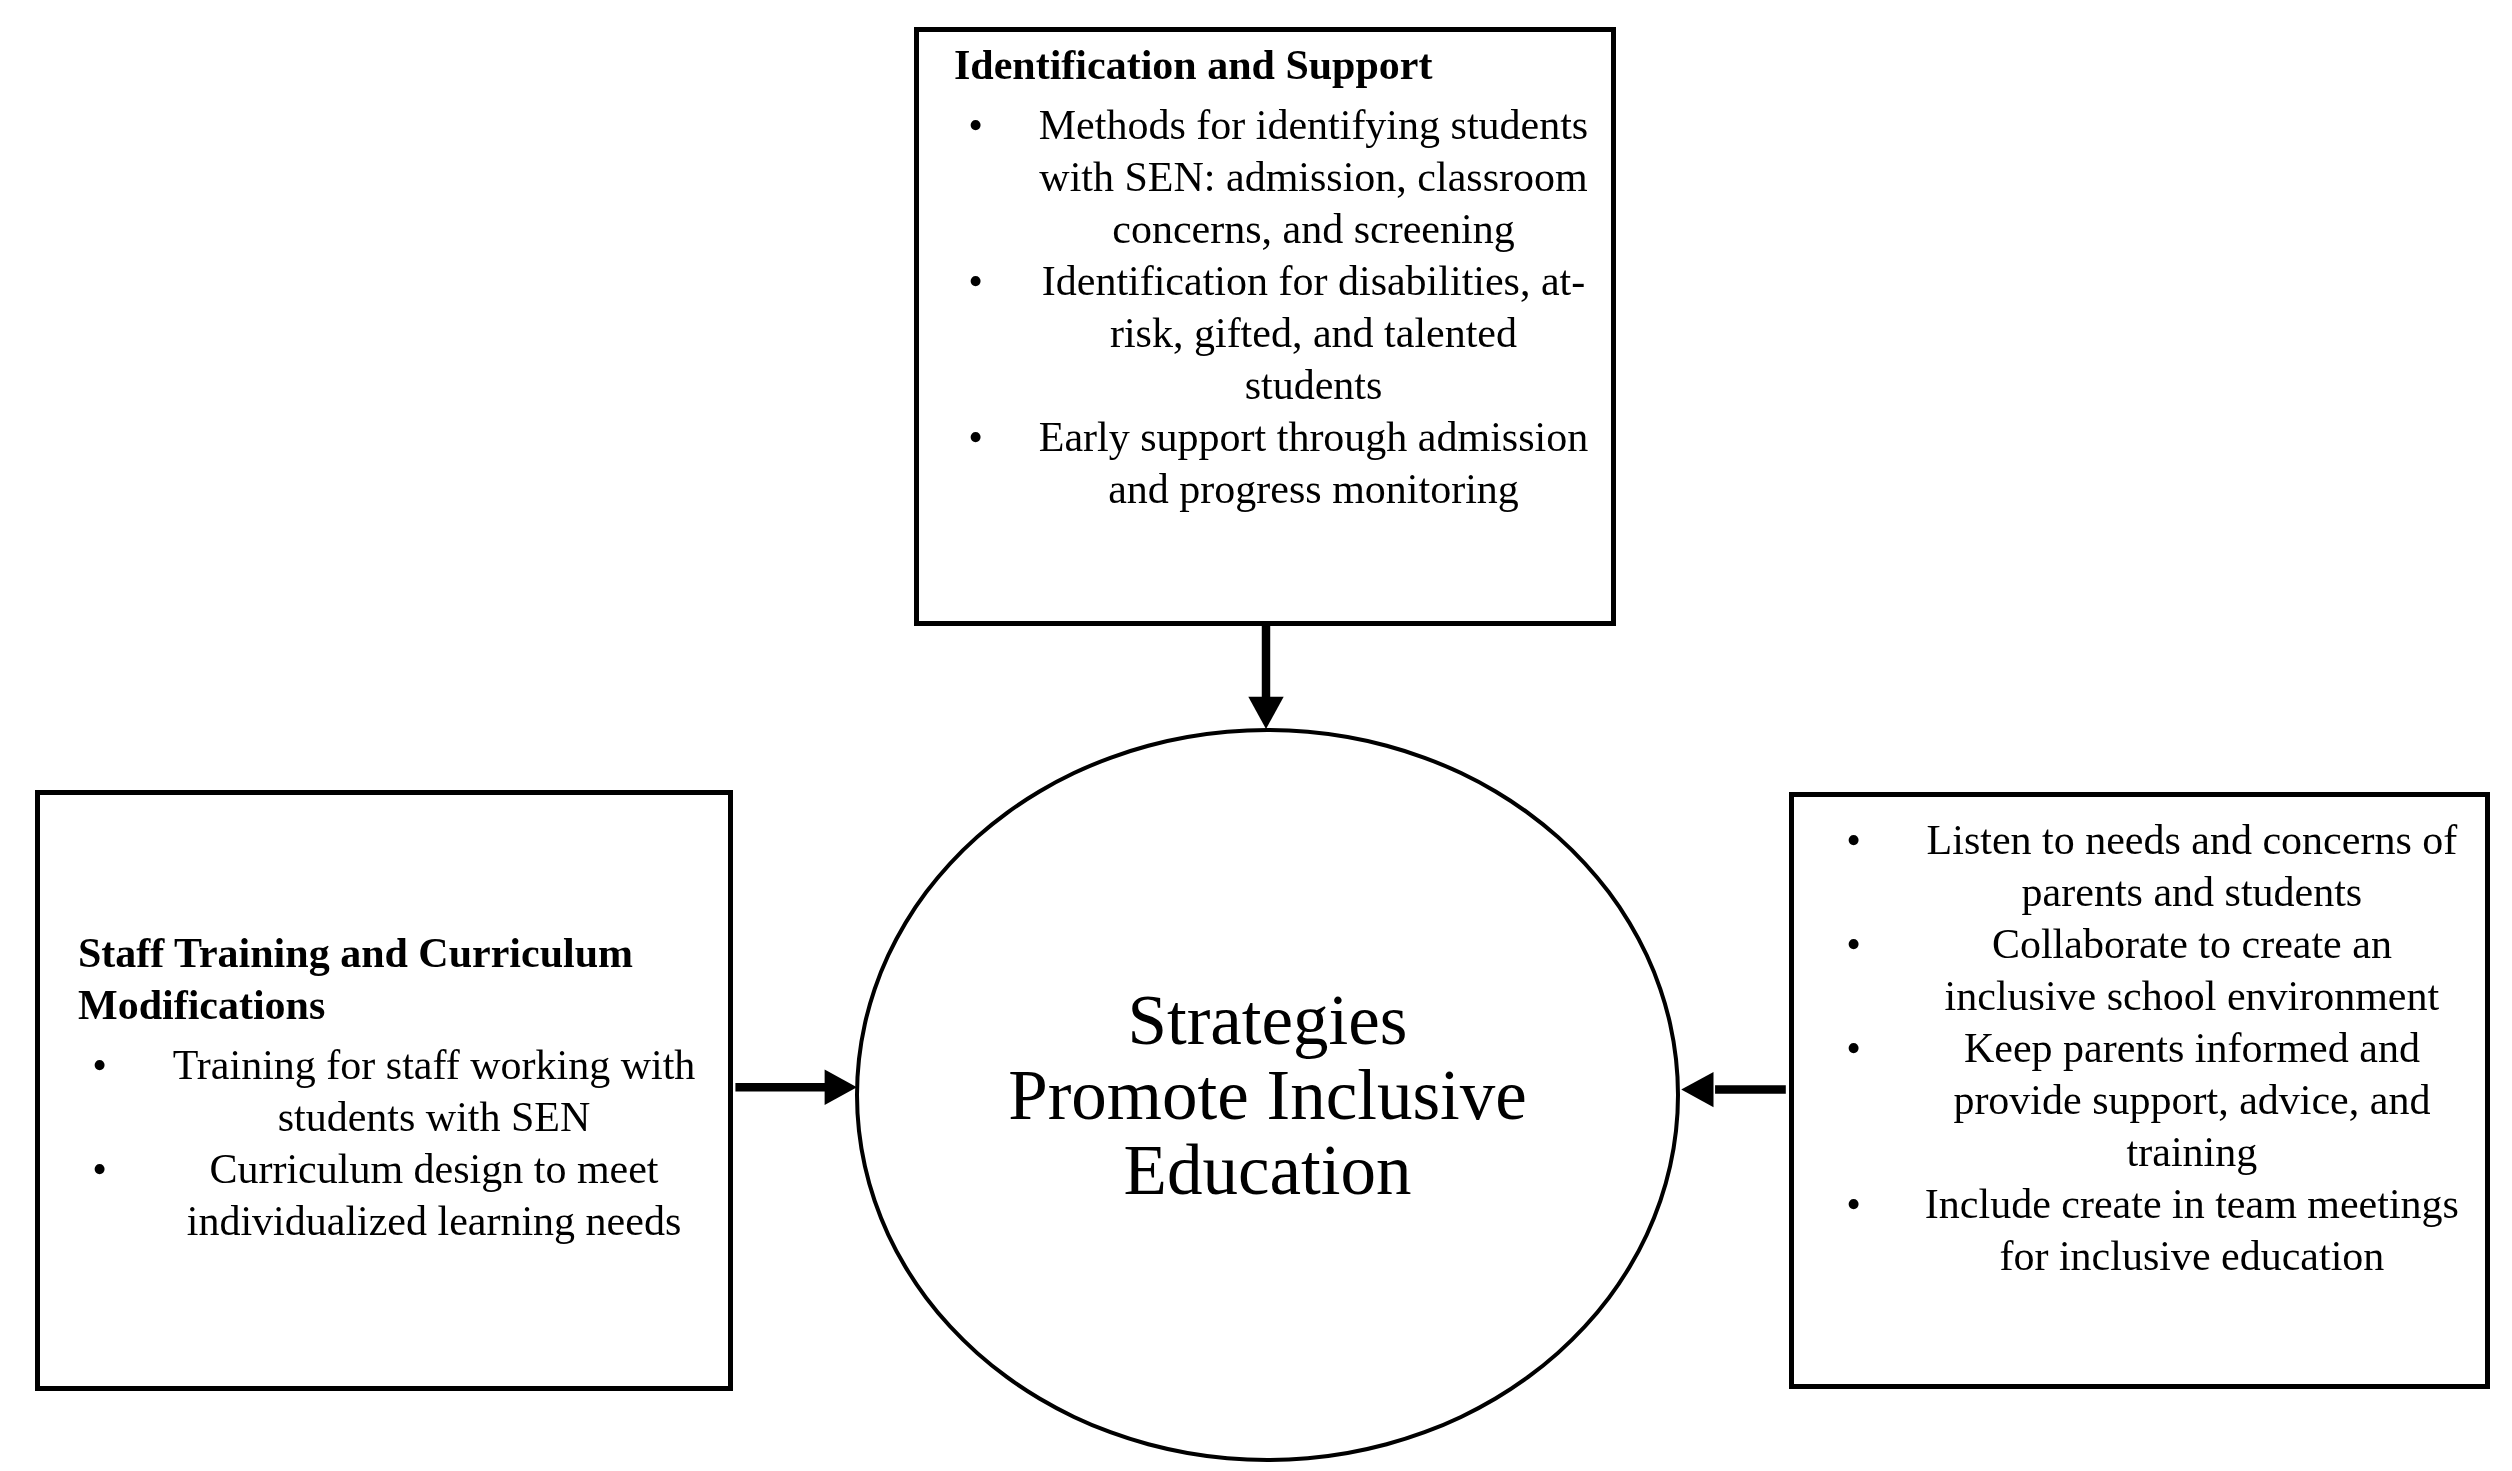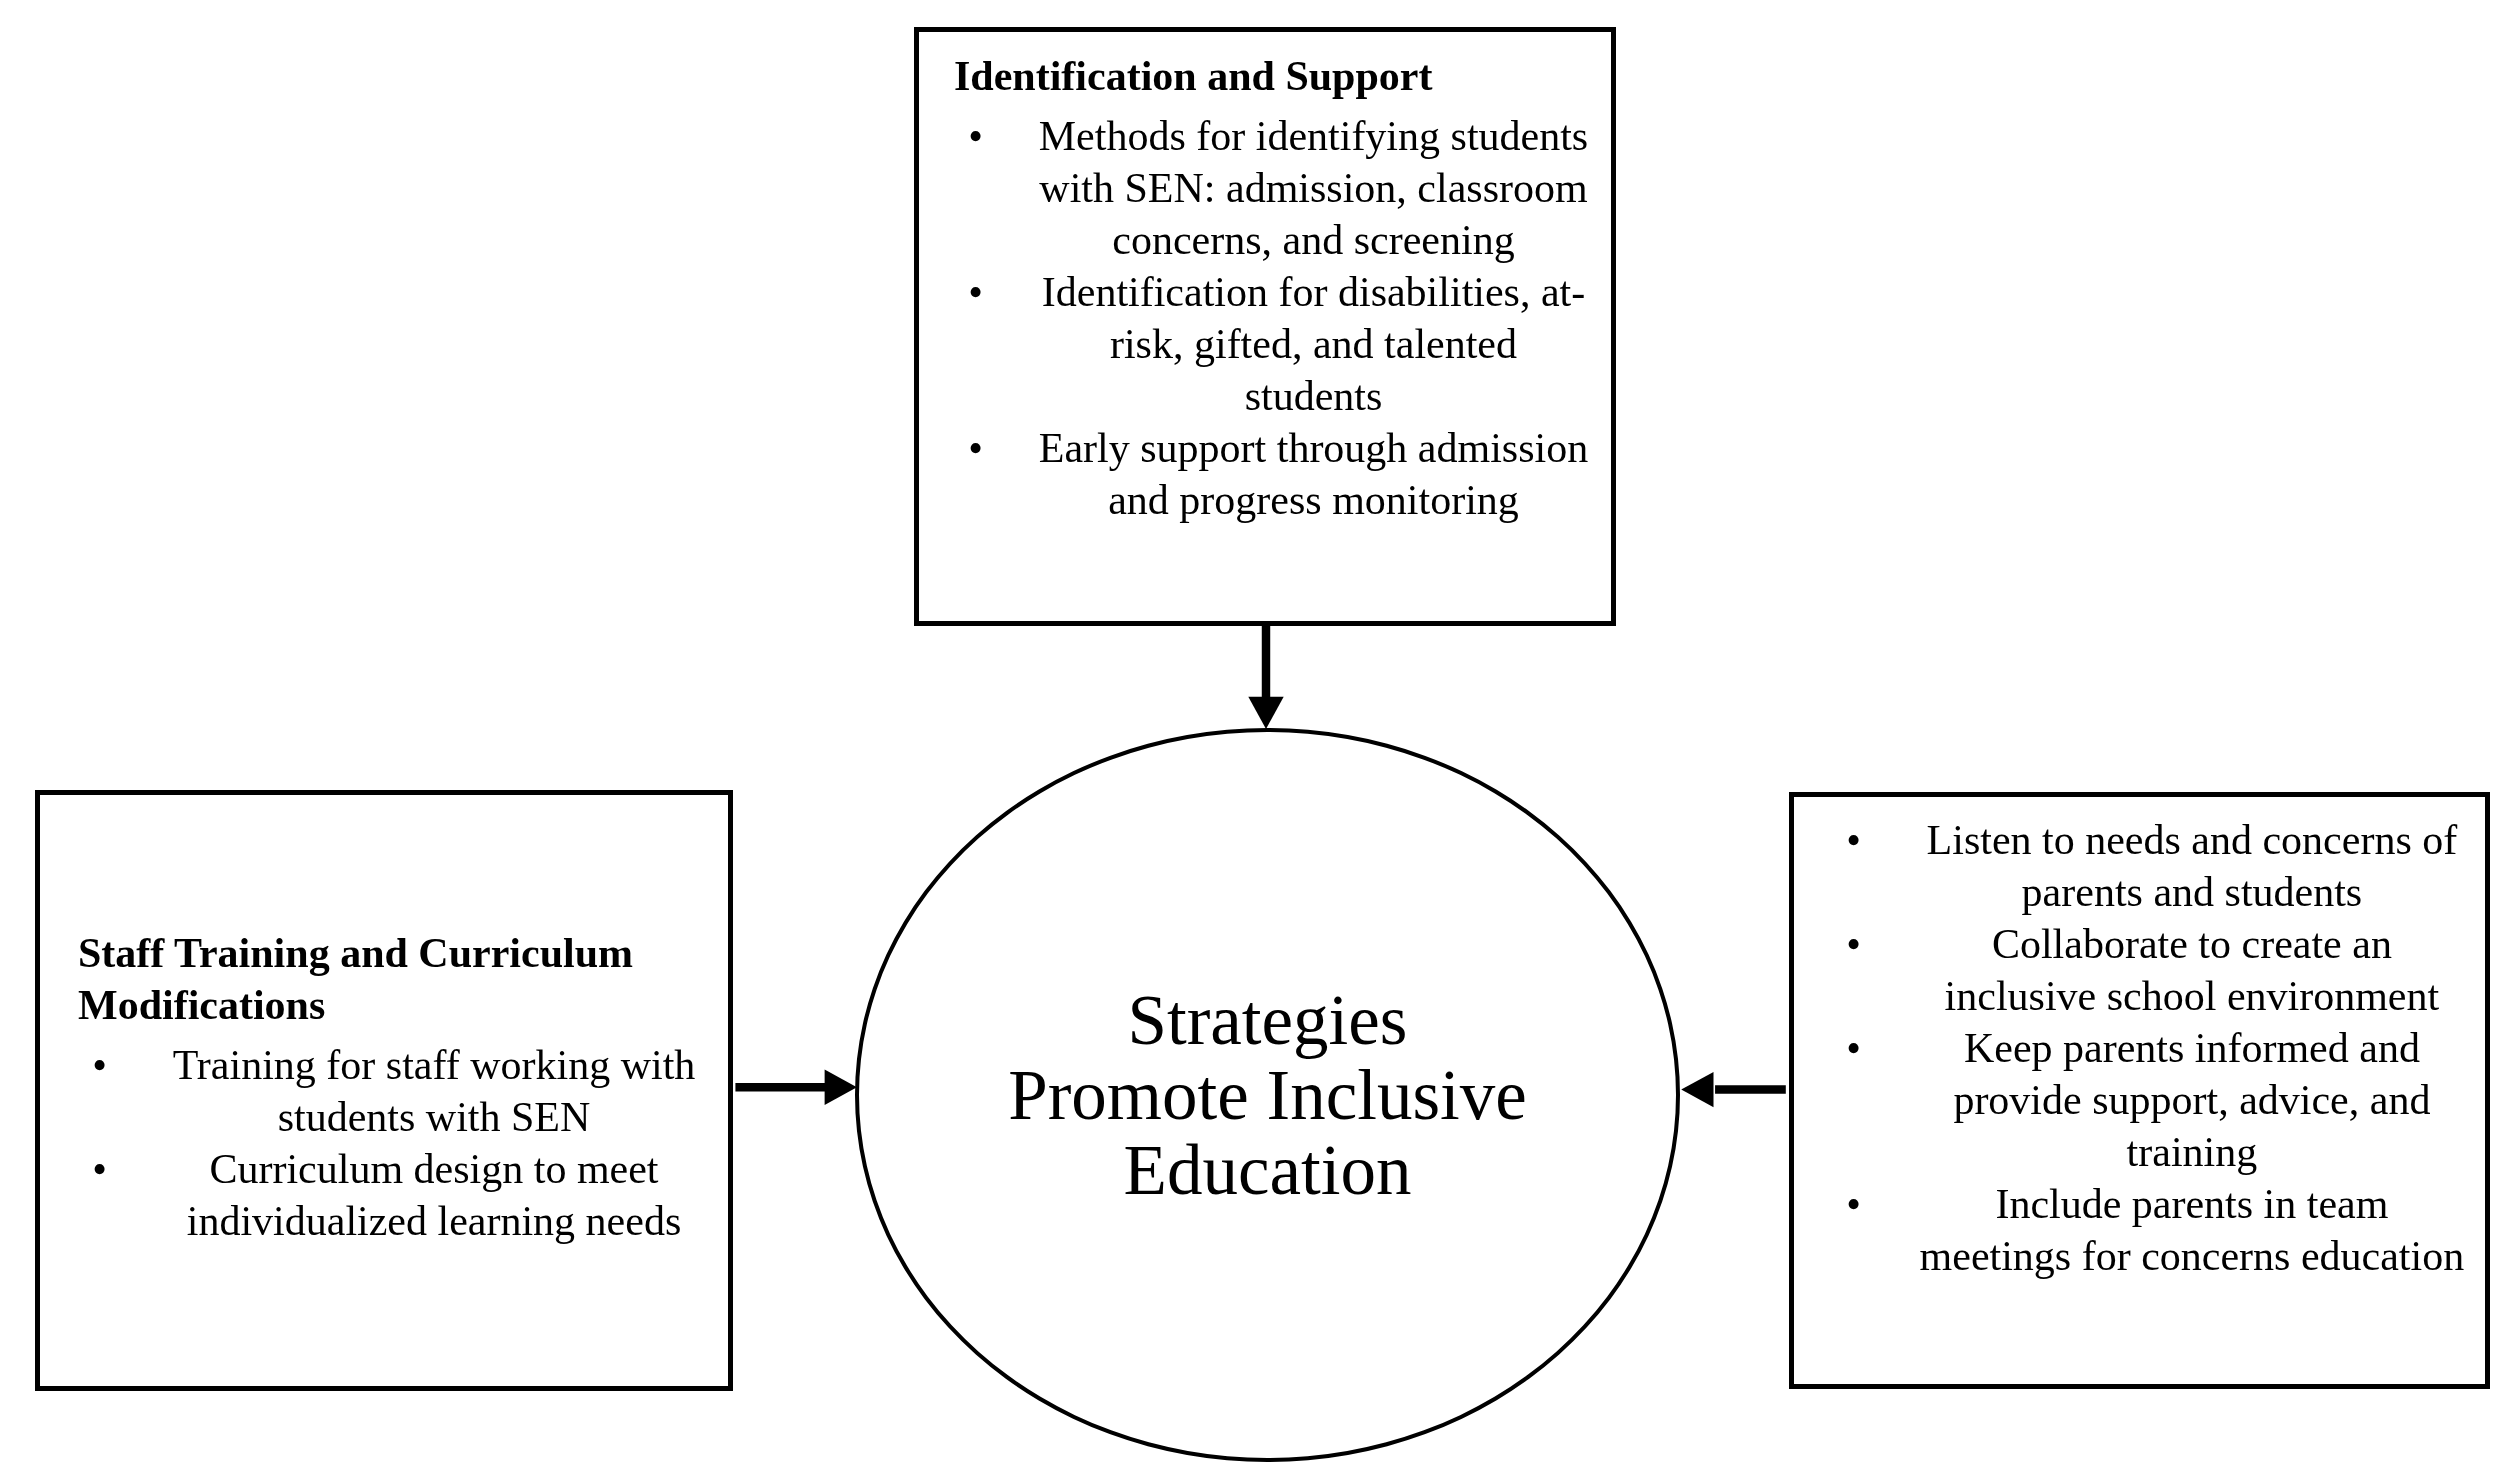--- a/index.html
+++ b/index.html
@@ -22,21 +22,21 @@
     position: absolute;
     box-sizing: border-box;
     border: 5.4px solid #000000;
     background: #ffffff;
     font-size: 42px;
     line-height: 52px;
   }
   .box-top {
     left: 914px; top: 27px;
     width: 702px; height: 599px;
-    padding: 18px 14px 0 35px;
+    padding: 7px 14px 0 35px;
   }
   .box-left {
     left: 35px; top: 790px;
     width: 698px; height: 601px;
     padding: 0 14px 0 38px;
     display: flex;
     flex-direction: column;
     justify-content: center;
   }
   .box-right {
@@ -119,21 +119,21 @@
       <li>Training for staff working with students with SEN</li>
       <li>Curriculum design to meet individualized learning needs</li>
     </ul>
   </div>
 
   <div class="box box-right">
     <ul class="bullets">
       <li>Listen to needs and concerns of parents and students</li>
       <li>Collaborate to create an inclusive school environment</li>
       <li>Keep parents informed and provide support, advice, and training</li>
-      <li>Include parents in team meetings for concerns education</li>
+      <li>Include create in team meetings for inclusive education</li>
     </ul>
   </div>
 
   <div class="ellipse">
     <div class="ellipse-text">
       <div>Strategies</div>
       <div>Promote Inclusive</div>
       <div>Education</div>
     </div>
   </div>

